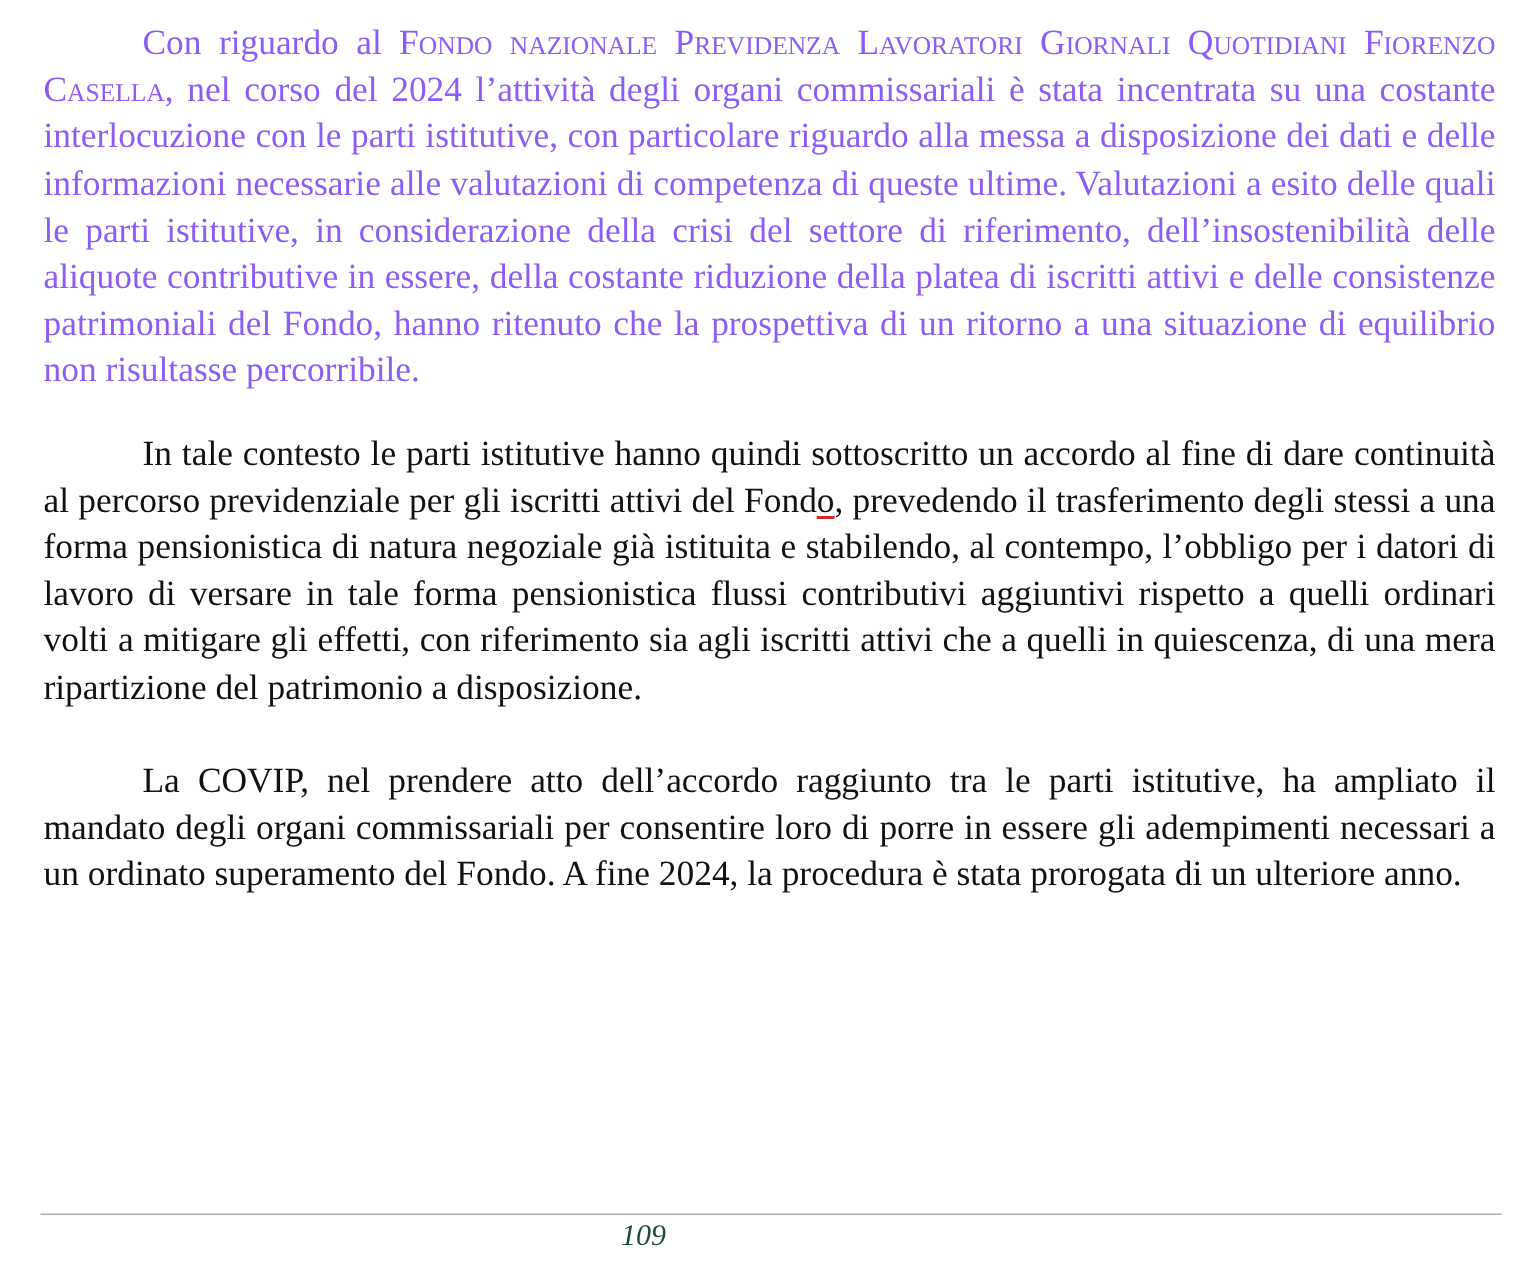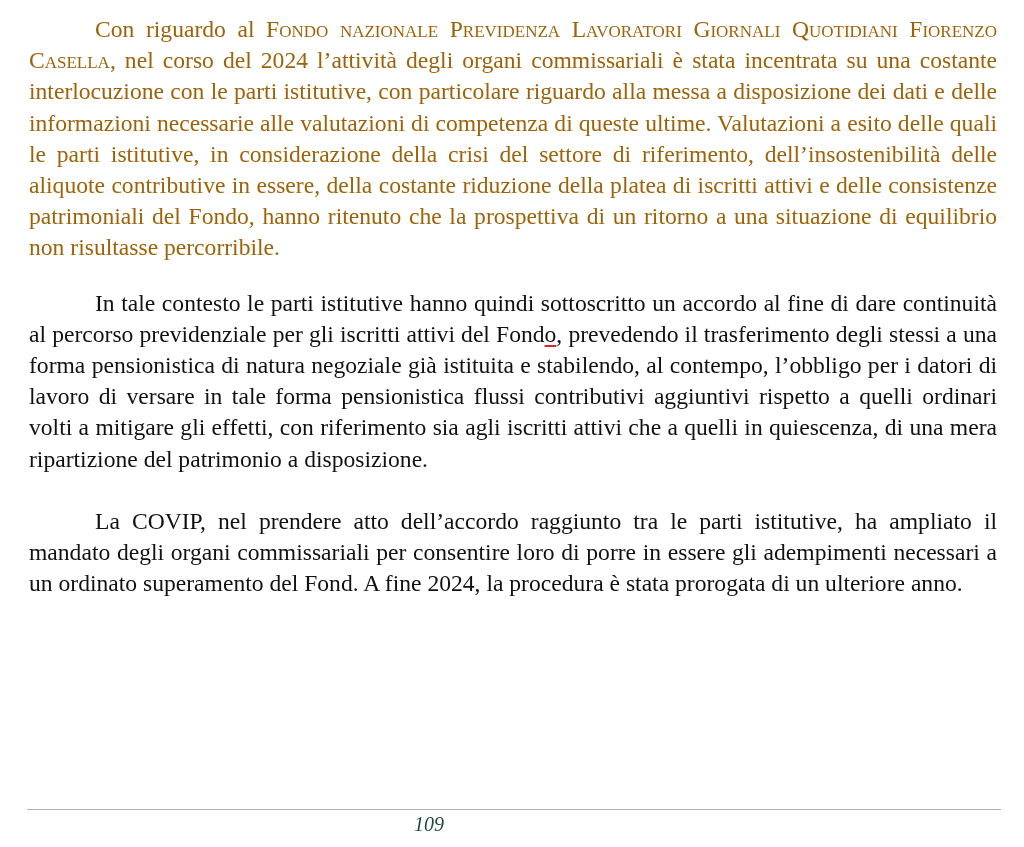--- a/index.html
+++ b/index.html
@@ -62,25 +62,25 @@
       font-size: 20px;
       line-height: 24px;
       padding-left: 4px;
       box-sizing: border-box;
     }
   </style>
 </head>
 <body style="background: rgb(255, 255, 255);">
 
 <div class="page">
-  <p class="para p1" style="color: #a16207;">
+  <p class="para p1" style="color: #8b5cf6;">
     <span>Con riguardo al </span><span class="sc">Fondo nazionale Previdenza Lavoratori Giornali Quotidiani Fiorenzo Casella</span><span>, nel corso del 2024 l’attività degli organi commissariali è stata incentrata su una costante interlocuzione con le parti istitutive, con particolare riguardo alla messa a disposizione dei dati e delle informazioni necessarie alle valutazioni di competenza di queste ultime. Valutazioni a esito delle quali le parti istitutive, in considerazione della crisi del settore di riferimento, dell’insostenibilità delle aliquote contributive in essere, della costante riduzione della platea di iscritti attivi e delle consistenze patrimoniali del Fondo, hanno ritenuto che la prospettiva di un ritorno a una situazione di equilibrio non risultasse percorribile.</span>
   </p>
   <p class="para p2" style="color: rgb(17, 17, 17);">
     <span>In tale contesto le parti istitutive hanno quindi sottoscritto un accordo al fine di dare continuità al percorso previdenziale per gli iscritti attivi del Fond</span><span class="spell-flag" style="text-decoration-color: rgb(212, 42, 42);">o</span><span>, prevedendo il trasferimento degli stessi a una forma pensionistica di natura negoziale già istituita e stabilendo, al contempo, l’obbligo per i datori di lavoro di versare in tale forma pensionistica flussi contributivi aggiuntivi rispetto a quelli ordinari volti a mitigare gli effetti, con riferimento sia agli iscritti attivi che a quelli in quiescenza, di una mera ripartizione del patrimonio a disposizione.</span>
   </p>
   <p class="para p3" style="color: rgb(17, 17, 17);">
-    <span>La COVIP, nel prendere atto dell’accordo raggiunto tra le parti istitutive, ha ampliato il mandato degli organi commissariali per consentire loro di porre in essere gli adempimenti necessari a un ordinato superamento del Fond. A fine 2024, la procedura è stata prorogata di un ulteriore anno.</span>
+    <span>La COVIP, nel prendere atto dell’accordo raggiunto tra le parti istitutive, ha ampliato il mandato degli organi commissariali per consentire loro di porre in essere gli adempimenti necessari a un ordinato superamento del Fondo. A fine 2024, la procedura è stata prorogata di un ulteriore anno.</span>
   </p>
 </div>
 
 <div class="footer-rule" style="border-top-color: rgb(169, 176, 173);"></div>
 <div class="page-number" style="color: rgb(31, 74, 60);">109</div>
 
 </body></html>

